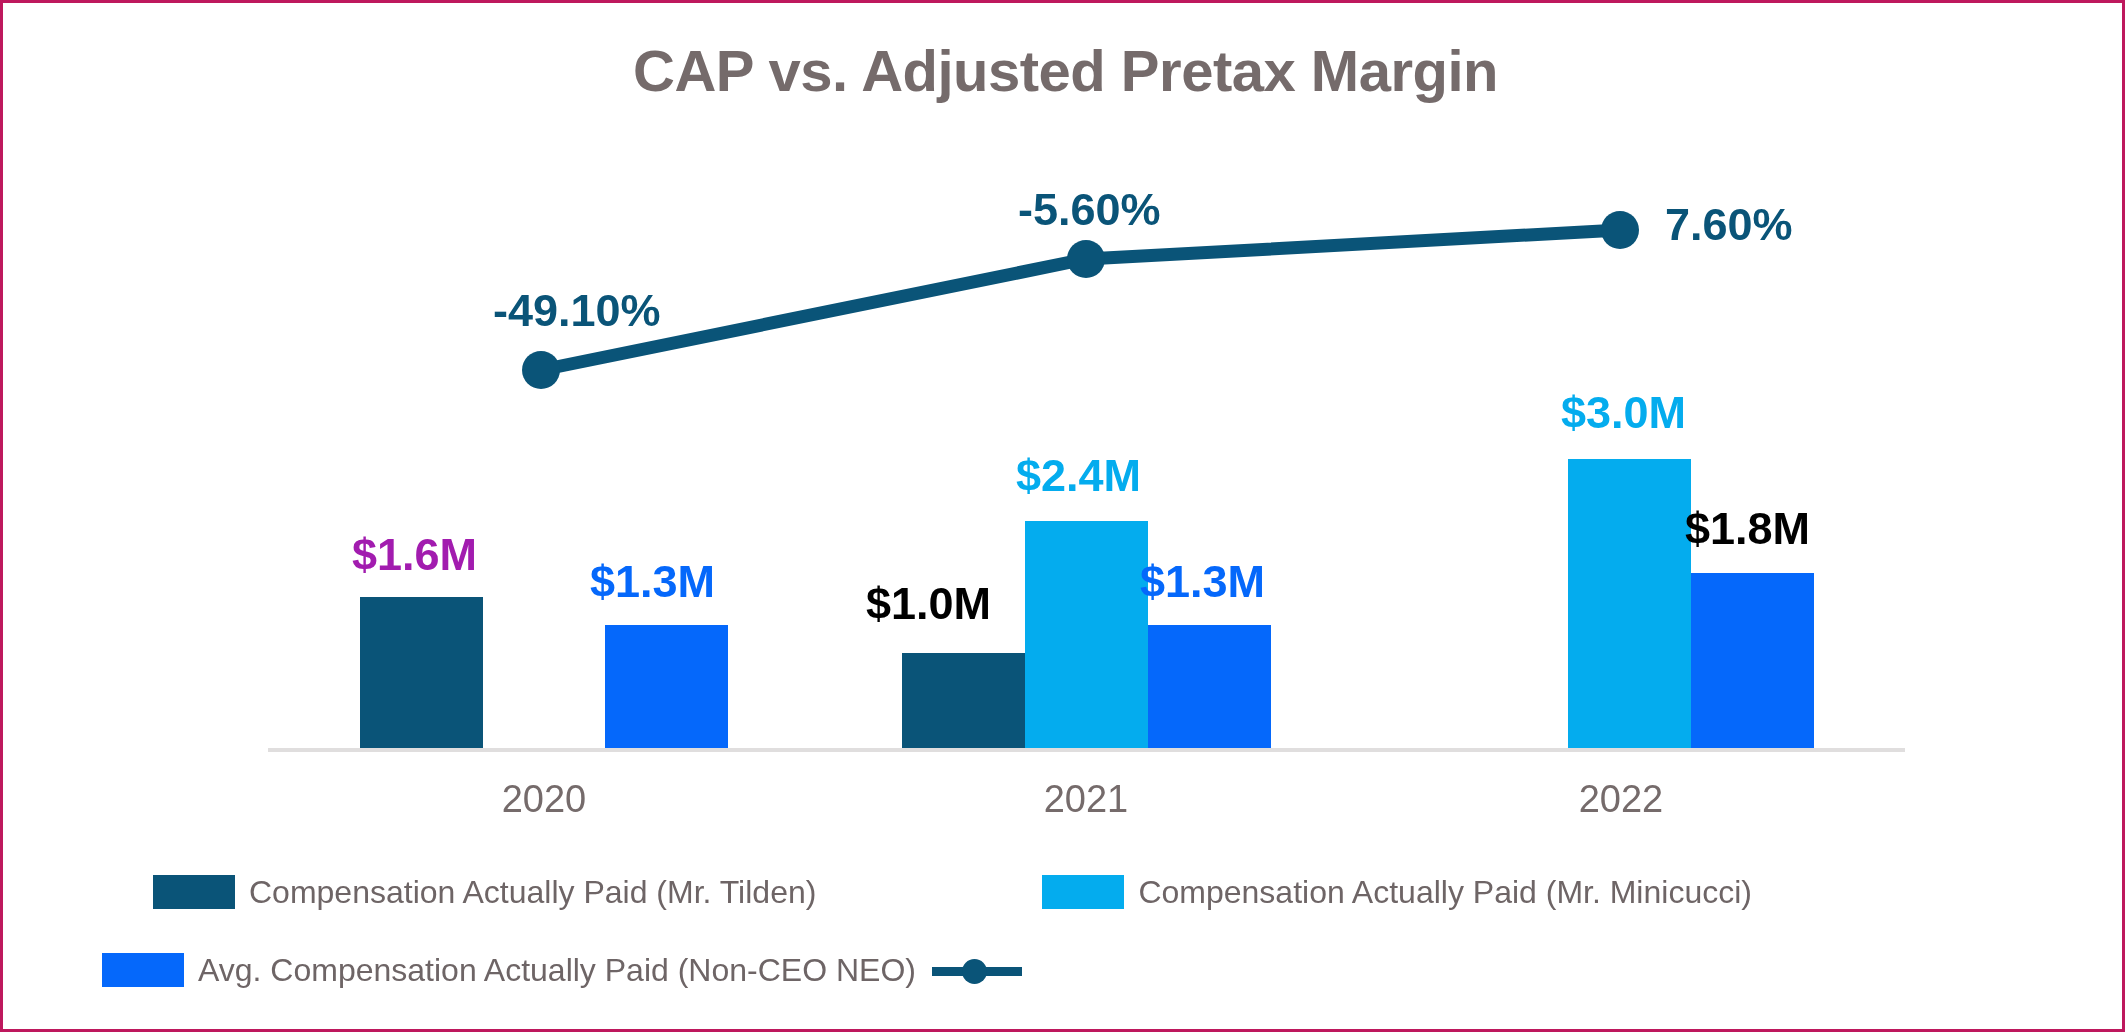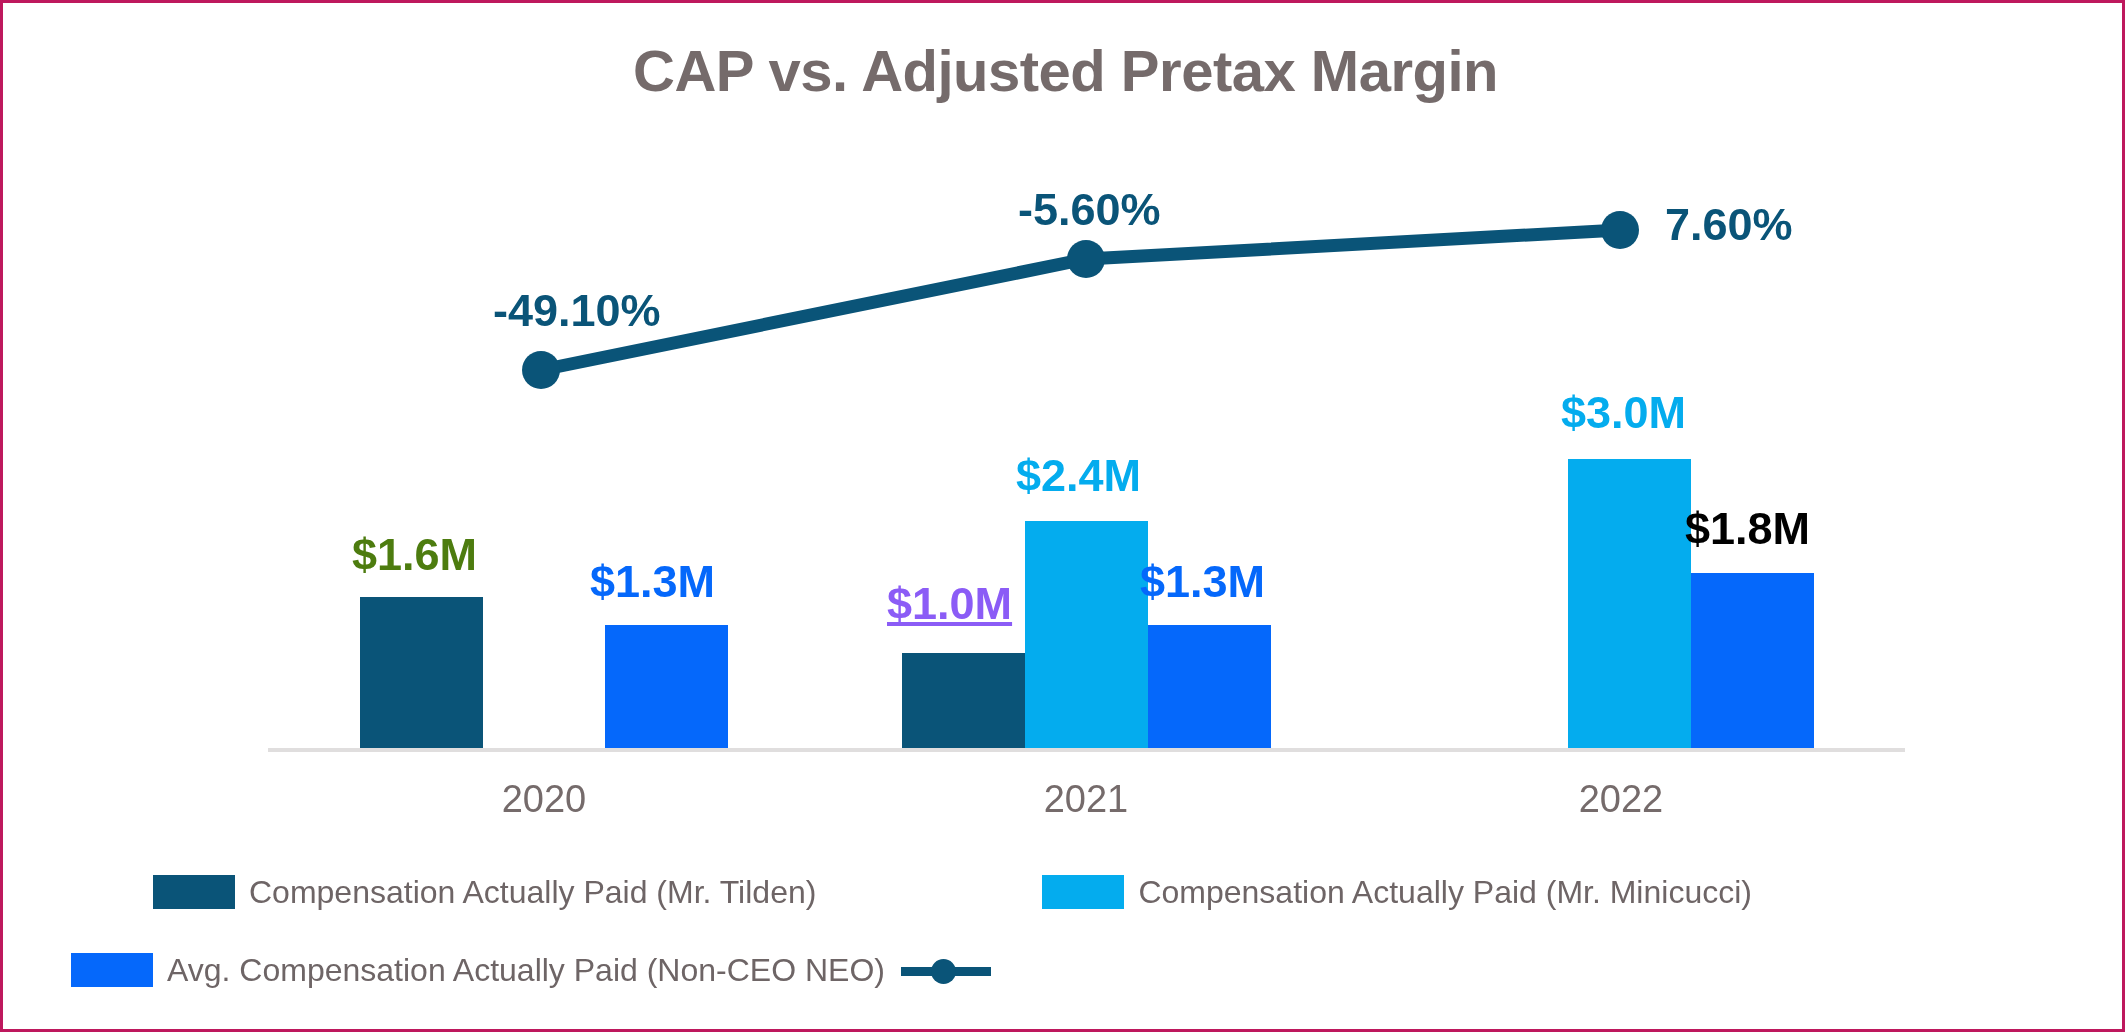--- a/index.html
+++ b/index.html
@@ -126,27 +126,27 @@
 
 <div id="chart-frame">
 
   <div id="chart-title">CAP vs. Adjusted Pretax Margin</div>
 
   <div id="plot-area">
 
     <div id="axis-line"></div>
 
     <div class="bar" style="left:357px; top:594px; width:123px; height:151px; background:#0A5478;"></div>
-    <div class="bar-label" style="left:349px; top:526px; color:#4d7c0f;text-align:right;">$1.6M</div>
+    <div class="bar-label" style="left:349px; top:526px; color:#a21caf;text-align:right;">$1.6M</div>
 
     <div class="bar" style="left:602px; top:622px; width:123px; height:123px; background:#0568FB;"></div>
     <div class="bar-label" style="left:587px; top:553px; color:#0568FB;">$1.3M</div>
 
     <div class="bar" style="left:899px; top:650px; width:123px; height:95px; background:#0A5478;"></div>
-    <div class="bar-label" style="left:884px; top:575px; color:#8b5cf6;text-decoration:underline;">$1.0M</div>
+    <div class="bar-label" style="left:863px; top:575px; color:#000000;">$1.0M</div>
 
     <div class="bar" style="left:1022px; top:518px; width:123px; height:227px; background:#04ACEE;"></div>
     <div class="bar-label" style="left:1013px; top:447px; color:#04ACEE;">$2.4M</div>
 
     <div class="bar" style="left:1145px; top:622px; width:123px; height:123px; background:#0568FB;"></div>
     <div class="bar-label" style="left:1137px; top:553px; color:#0568FB;">$1.3M</div>
 
     <div class="bar" style="left:1565px; top:456px; width:123px; height:289px; background:#04ACEE;"></div>
     <div class="bar-label" style="left:1558px; top:384px; color:#04ACEE;">$3.0M</div>
 
@@ -177,21 +177,21 @@
         <span class="legend-swatch" style="background:#0A5478;"></span>
         <span class="legend-text">Compensation Actually Paid (Mr. Tilden)</span>
       </div>
       <div class="legend-item" style="margin-left:226px;">
         <span class="legend-swatch" style="background:#04ACEE;"></span>
         <span class="legend-text">Compensation Actually Paid (Mr. Minicucci)</span>
       </div>
     </div>
 
     <div class="legend-row">
-      <div class="legend-item" style="margin-left:68px;">
+      <div class="legend-item" style="margin-left:99px;">
         <span class="legend-swatch" style="background:#0568FB;"></span>
         <span class="legend-text">Avg. Compensation Actually Paid (Non-CEO NEO)</span>
       </div>
       <div class="legend-item" style="margin-left:16px;">
         <span class="legend-line-marker">
           <span class="lm-line"></span>
           <span class="lm-dot"></span>
         </span>
       </div>
     </div>

